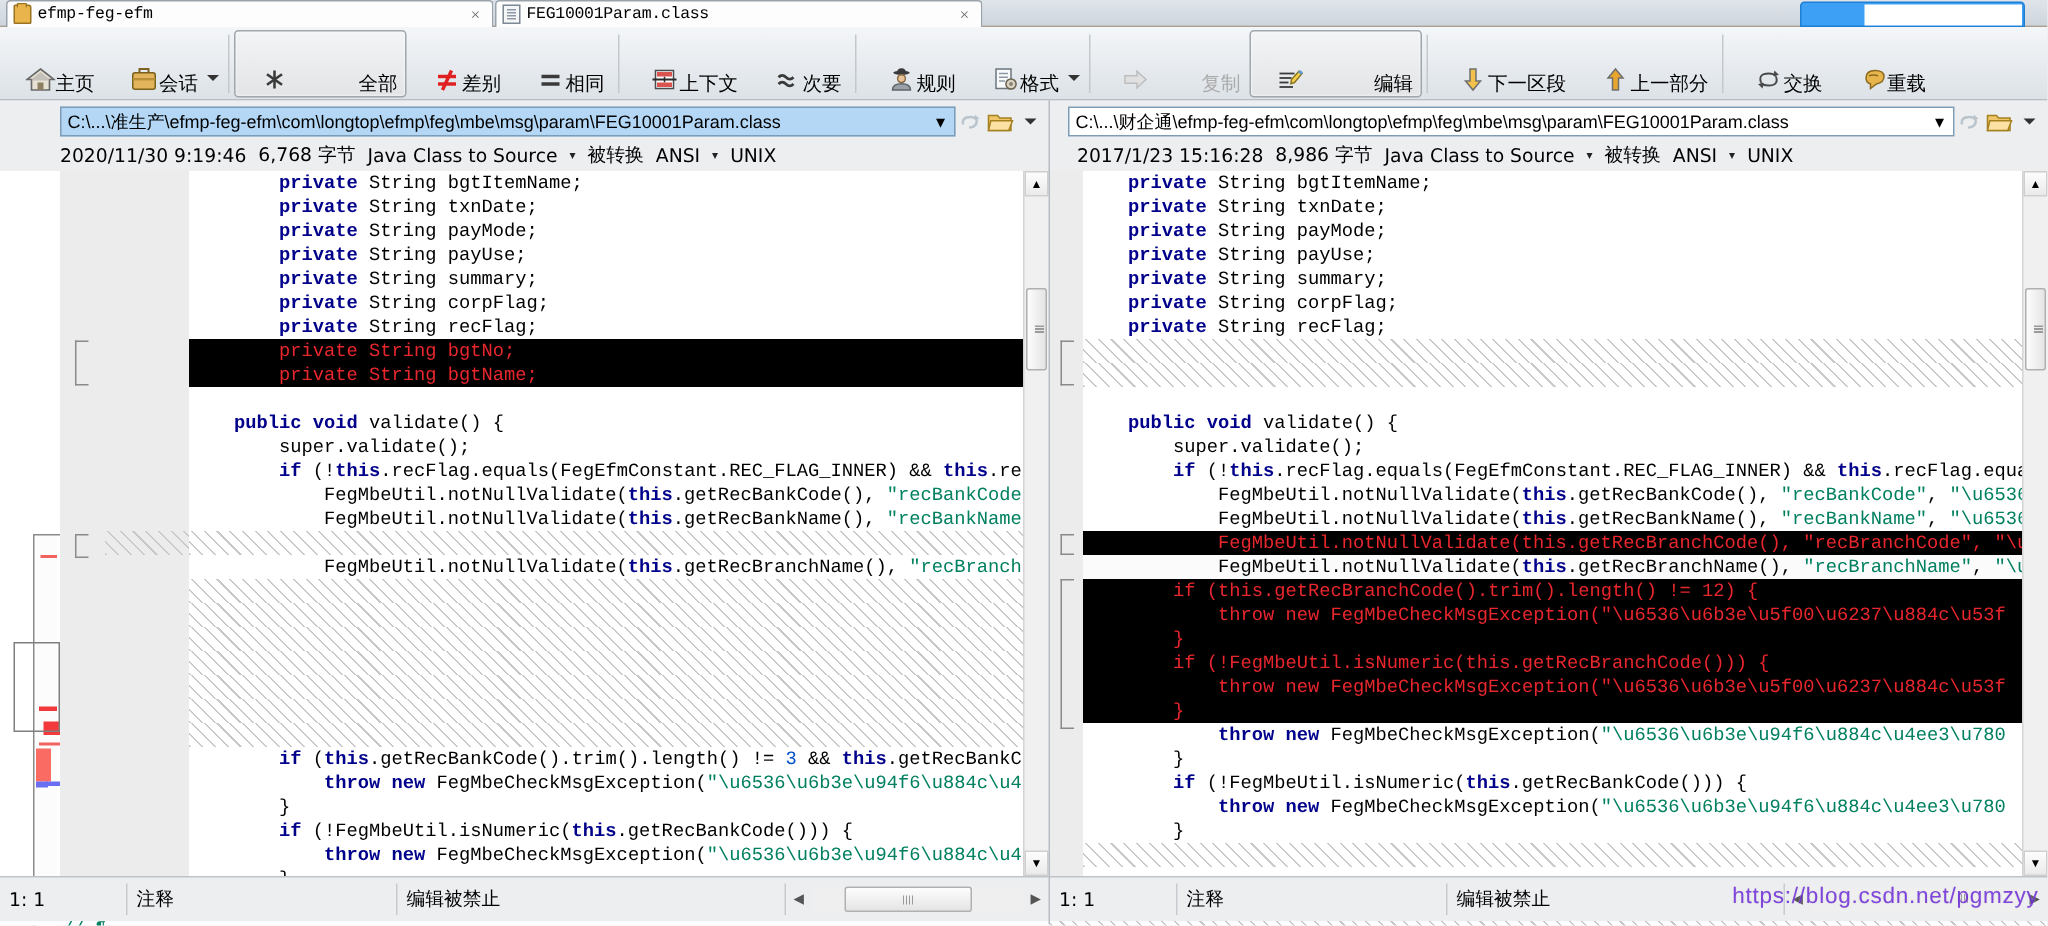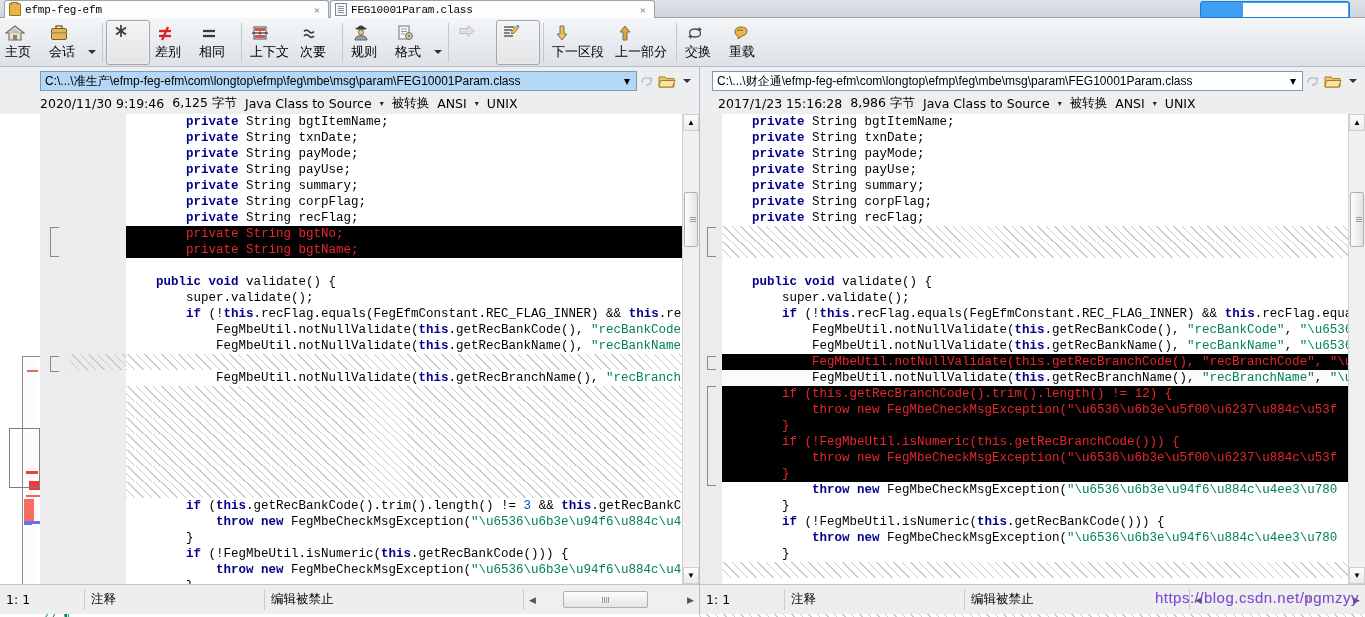--- a/index.html
+++ b/index.html
@@ -40,22 +40,22 @@
     background:#3da0f5; border:1px solid #1d7fd4; border-radius:3px 3px 0 0; }
   #bluebit:after{content:"";position:absolute;left:42px;top:1px;right:1px;bottom:0;background:#fff;}
 
   
   #ribbon {
     height:49px; background:linear-gradient(#f4f6f8 0%,#e7ebef 55%,#dce2e7 100%);
     border-bottom:1px solid #b6bcc2;
     display:flex; align-items:stretch; padding:1px 0 0 0;
   }
   .rbtn {
-    min-width:44px; padding:1px 5px 0 4px;
-    display:flex; flex-direction:column; align-items:flex-start; justify-content:flex-start;
+    min-width:44px; padding:1px 5px 0 16px;
+    display:flex; align-items:flex-end; justify-content:flex-start;
     cursor:default; border:1px solid transparent; border-radius:3px; margin:1px 0;
   }
   .rbtn .ico { height:22px; display:flex; align-items:center; justify-content:center; }
   .rbtn .lbl { font-size:13px; line-height:15px; white-space:nowrap;
      font-family:"DejaVu Sans", sans-serif;}
   .rbtn.pressed { background:linear-gradient(#f3f4f5,#e2e4e6);
     border:1px solid #9fa6ac; box-shadow:inset 0 0 2px #fff;gap:46px; }
   .rbtn.disabled { color:#aaa;gap:34px; }
   .rsep { width:1px; background:#c3c8cd; margin:4px 3px 4px 3px; }
   .rdrop { display:flex; align-items:flex-end; padding:0 3px 12px 0; }
@@ -385,21 +385,21 @@
             <path d="M1 3 L7 3 L8.4 4.6 L16 4.6 L16 13 L1 13 Z" fill="#f0c66a" stroke="#a5801f"></path>
             <path d="M2.5 6.5 L17 6.5 L14.5 13 L1 13 Z" fill="#fbe2a4" stroke="#a5801f"></path>
           </svg>
       </div>
       <div class="iconbtn">
           <span class="caret"></span>
         </div>
     </div>
     <div class="metarow">
       <span class="m">2020/11/30 9:19:46</span>
-      <span class="m">6,125 字节</span>
+      <span class="m">6,768 字节</span>
       <span class="m">Java Class to Source</span>
       <span class="dd">▾</span>
       <span class="m">被转换</span>
       <span class="m">ANSI</span>
       <span class="dd">▾</span>
       <span class="m">UNIX</span>
     </div>
 
     <div class="codewrap">
       <div class="minimap">

